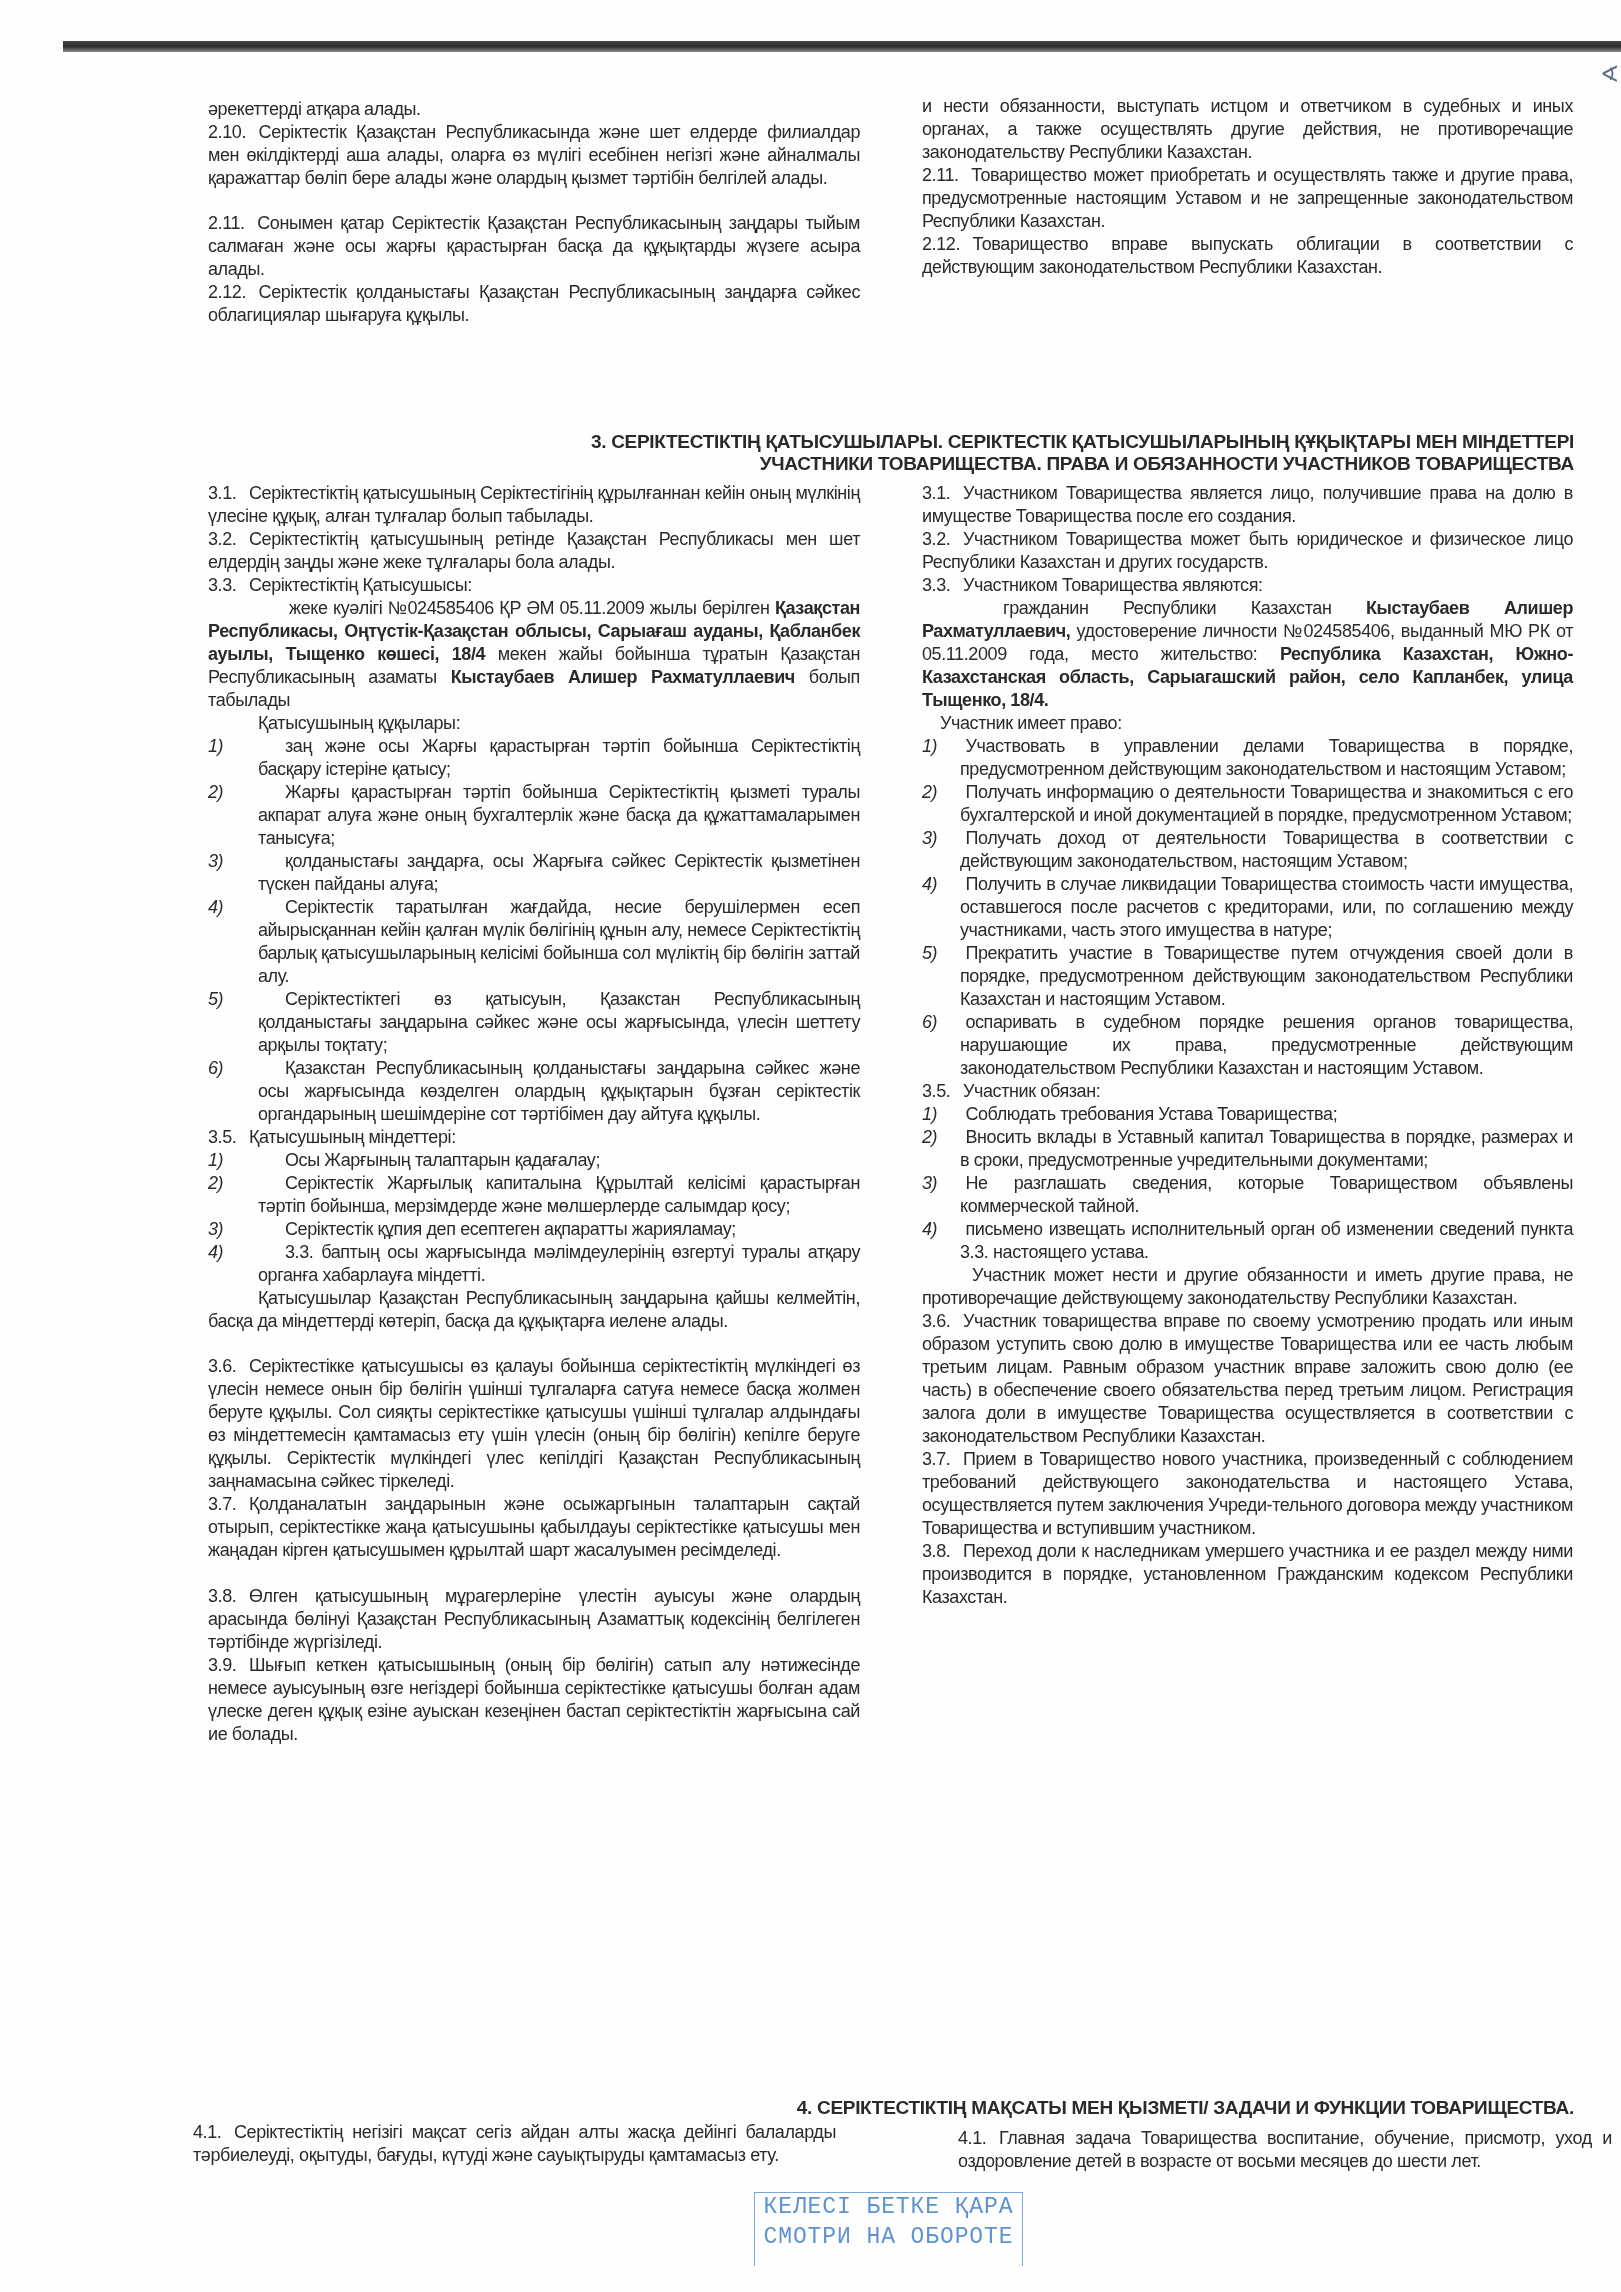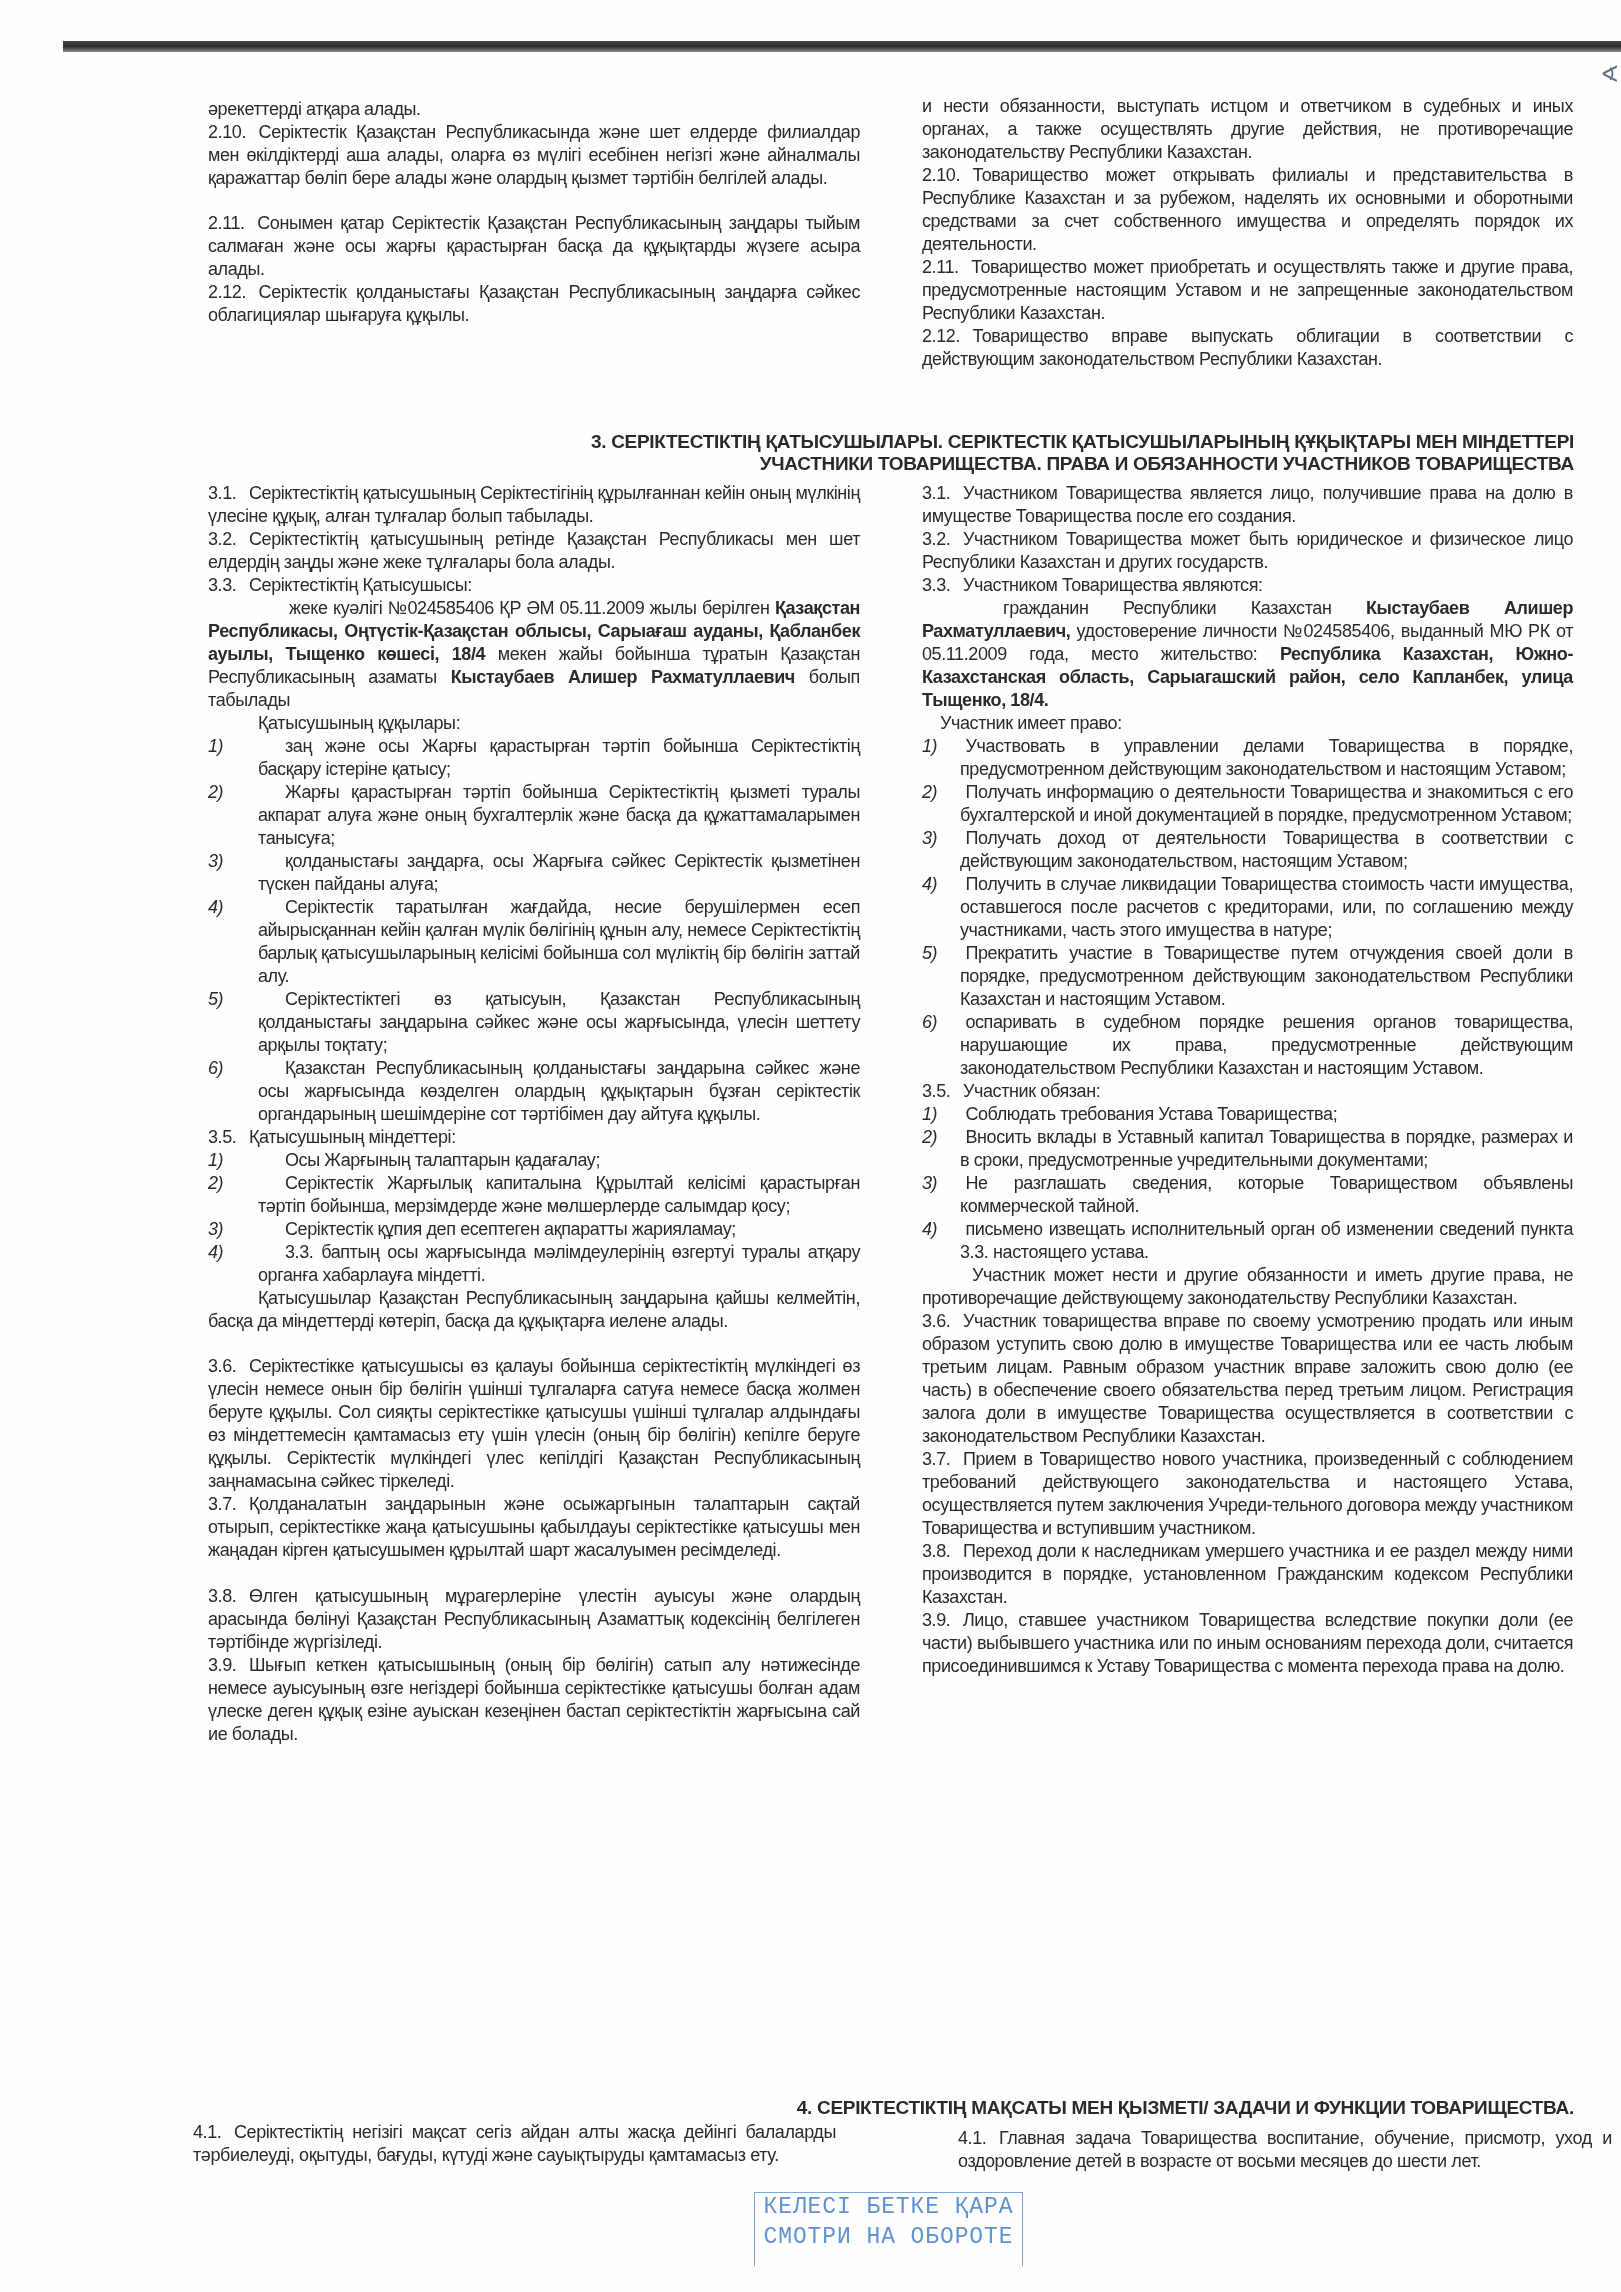--- a/index.html
+++ b/index.html
@@ -48,21 +48,20 @@
 <div class="col left" style="top:98px;">
   <p>әрекеттерді атқара алады.</p>
   <p><span class="num">2.10.</span><span>Серіктестік Қазақстан Республикасында және шет елдерде филиалдар мен өкілдіктерді аша алады, оларға өз мүлігі есебінен негізгі және айналмалы қаражаттар бөліп бере алады және олардың қызмет тәртібін белгілей алады.</span></p>
   <div class="gap"></div>
   <p><span class="num">2.11.</span><span>Сонымен қатар Серіктестік Қазақстан Республикасының заңдары тыйым салмаған және осы жарғы қарастырған басқа да құқықтарды жүзеге асыра алады.</span></p>
   <p><span class="num">2.12.</span><span>Серіктестік қолданыстағы Қазақстан Республикасының заңдарға сәйкес облагициялар шығаруға құқылы.</span></p>
 </div>
 
 <div class="col right" style="top:95px;">
   <p>и нести обязанности, выступать истцом и ответчиком в судебных и иных органах, а также осуществлять другие действия, не противоречащие законодательству Республики Казахстан.</p>
-  <p><span class="num">2.10.</span><span>Товарищество может открывать филиалы и представительства в Республике Казахстан и за рубежом, наделять их основными и оборотными средствами за счет собственного имущества и определять порядок их деятельности.</span></p>
   <p><span class="num">2.11.</span><span>Товарищество может приобретать и осуществлять также и другие права, предусмотренные настоящим Уставом и не запрещенные законодательством Республики Казахстан.</span></p>
   <p><span class="num">2.12.</span><span>Товарищество вправе выпускать облигации в соответствии с действующим законодательством Республики Казахстан.</span></p>
 </div>
 
 <div class="heading" style="top:431px;">
   <div>3. СЕРІКТЕСТІКТІҢ ҚАТЫСУШЫЛАРЫ. СЕРІКТЕСТІК ҚАТЫСУШЫЛАРЫНЫҢ ҚҰҚЫҚТАРЫ МЕН МІНДЕТТЕРІ</div>
   <div>УЧАСТНИКИ ТОВАРИЩЕСТВА. ПРАВА И ОБЯЗАННОСТИ УЧАСТНИКОВ ТОВАРИЩЕСТВА</div>
 </div>
 
 <div class="col left" style="top:482px;">
@@ -184,21 +183,20 @@
       </div>
       <div class="item r">
         <span class="n">4)</span>
         <span class="t">письмено извещать исполнительный орган об изменении сведений пункта 3.3. настоящего устава.</span>
       </div>
     </div>
   <p class="indent">Участник может нести и другие обязанности и иметь другие права, не противоречащие действующему законодательству Республики Казахстан.</p>
   <p><span class="num">3.6.</span><span>Участник товарищества вправе по своему усмотрению продать или иным образом уступить свою долю в имуществе Товарищества или ее часть любым третьим лицам. Равным образом участник вправе заложить свою долю (ее часть) в обеспечение своего обязательства перед третьим лицом. Регистрация залога доли в имуществе Товарищества осуществляется в соответствии с законодательством Республики Казахстан.</span></p>
   <p><span class="num">3.7.</span><span>Прием в Товарищество нового участника, произведенный с соблюдением требований действующего законодательства и настоящего Устава, осуществляется путем заключения Учреди-тельного договора между участником Товарищества и вступившим участником.</span></p>
   <p><span class="num">3.8.</span><span>Переход доли к наследникам умершего участника и ее раздел между ними производится в порядке, установленном Гражданским кодексом Республики Казахстан.</span></p>
-  <p><span class="num">3.9.</span><span>Лицо, ставшее участником Товарищества вследствие покупки доли (ее части) выбывшего участника или по иным основаниям перехода доли, считается присоединившимся к Уставу Товарищества с момента перехода права на долю.</span></p>
 </div>
 
 <div class="heading" style="top:2097px;">4. СЕРІКТЕСТІКТІҢ МАҚСАТЫ МЕН ҚЫЗМЕТІ/ ЗАДАЧИ И ФУНКЦИИ ТОВАРИЩЕСТВА.</div>
 <div class="col left" style="top:2121px; width:643px; left:193px;">
   <p><span class="num">4.1.</span><span>Серіктестіктің негізігі мақсат сегіз айдан алты жасқа дейінгі балаларды тәрбиелеуді, оқытуды, бағуды, күтуді және сауықтыруды қамтамасыз ету.</span></p>
 </div>
 <div class="col right" style="top:2127px; width:654px; left:958px;">
   <p><span class="num">4.1.</span><span>Главная задача Товарищества воспитание, обучение, присмотр, уход и оздоровление детей в возрасте от восьми месяцев до шести лет.</span></p>
 </div>
 

